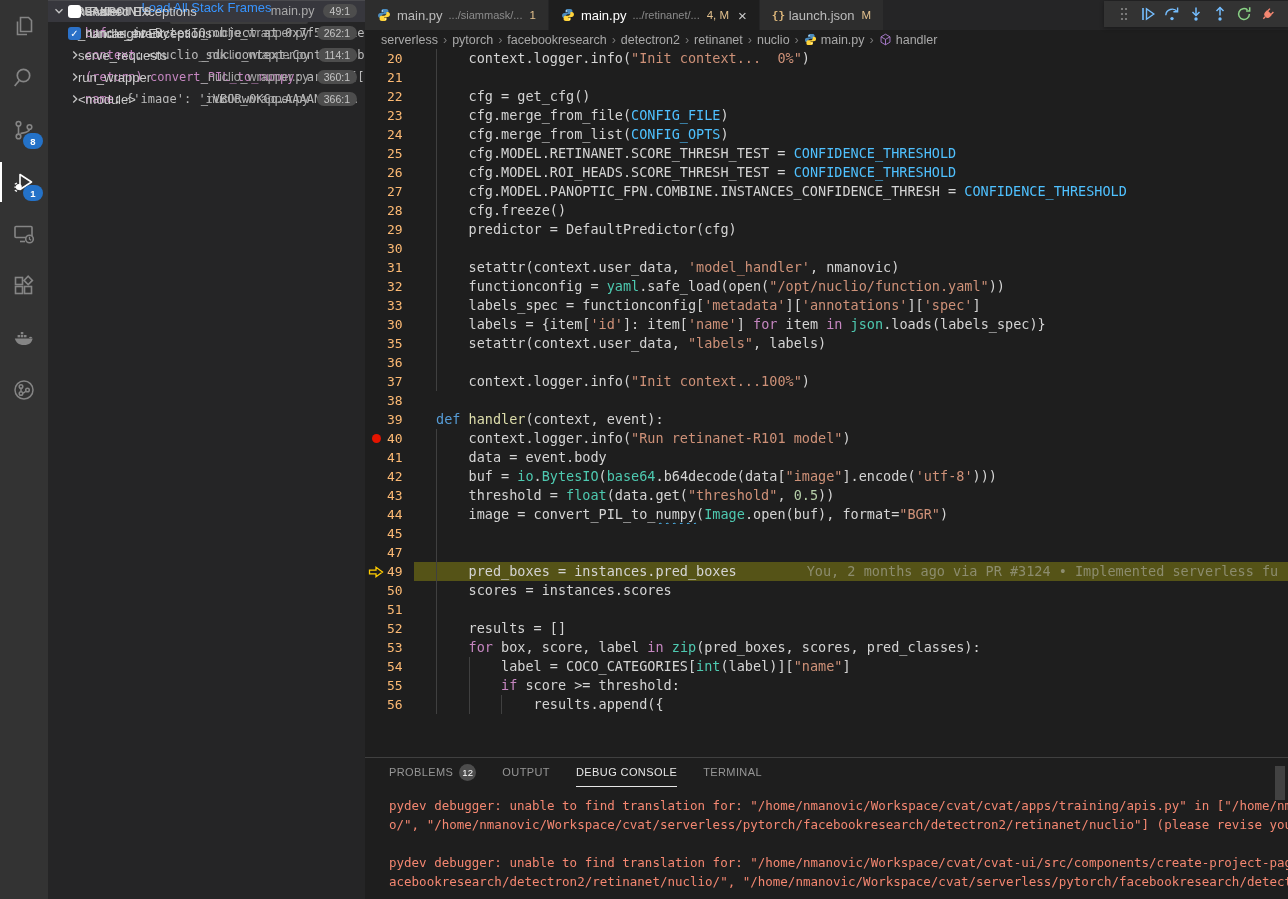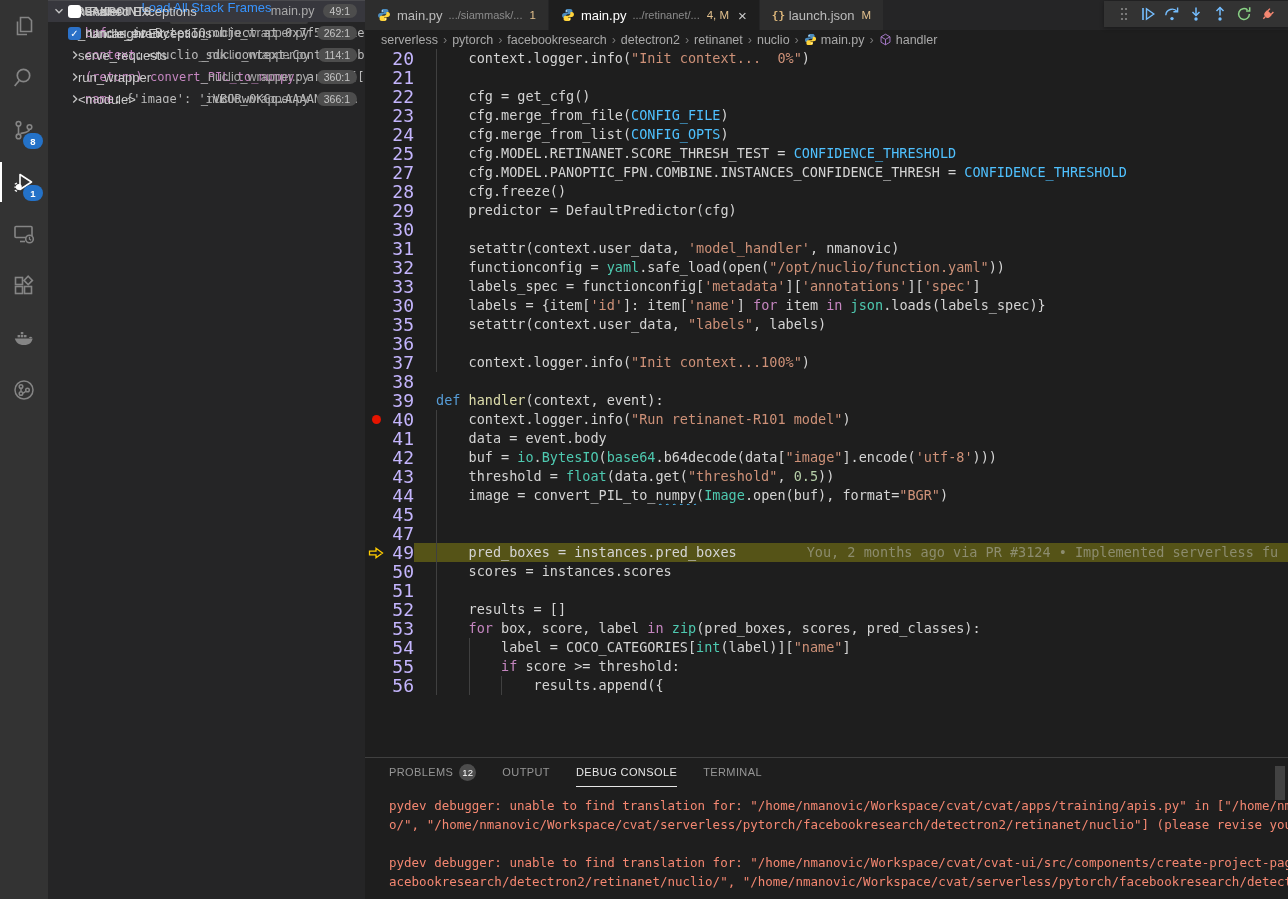--- a/index.html
+++ b/index.html
@@ -86,21 +86,21 @@
   #breadcrumbs{position:absolute;top:30px;left:0;right:0;height:19px;display:flex;align-items:center;padding-left:16px;
     font-size:12.5px;color:#a9a9a9;white-space:nowrap}
   .bc-sep{margin:0 5px;color:#7a7a7a}
   .bc-item{display:flex;align-items:center;cursor:pointer}
   .bc-item .ic{width:13px;height:13px;margin-right:4px}
 
   #code{position:absolute;top:49px;left:0;right:0;bottom:0;overflow:hidden;
     font-family:"DejaVu Sans Mono",monospace;font-size:13.5px;line-height:19px}
   .cl{display:flex;height:19px;white-space:pre}
   .gl{width:22px;flex:none;display:flex;align-items:center;justify-content:center}
-  .ln{width:27px;flex:none;text-align:right;color:#c4b5fd;font-size:18px}
+  .ln{width:27px;flex:none;text-align:left;color:#fdba74;font-size:13px}
   .body{flex:1;position:relative;padding-left:22px;overflow:hidden}
   .cl.cur .body{background:#555317}
   .guide{position:absolute;top:0;bottom:0;width:1px;background:#404040}
   .bp-dot{width:9px;height:9px;border-radius:50%;background:#e51400}
   .cur-arrow{width:16px;height:14px}
   .tk-p{color:#d4d4d4}.tk-s{color:#ce9178}.tk-k{color:#c586c0}.tk-d{color:#569cd6}
   .tk-f{color:#dcdcaa}.tk-c{color:#4ec9b0}.tk-C{color:#4fc1ff}.tk-n{color:#b5cea8}
   .tk-w{color:#d4d4d4;text-decoration:underline wavy #4fc1ff 1px;text-underline-offset:3px}
   .blame{color:#8c8c6e;margin-left:70px}
 
@@ -562,20 +562,25 @@
     <span class="ln">24</span>
     <span class="body"><i class="guide" style="left:calc(22px + 0ch)"></i><span class="tk-p">    cfg.merge_from_list(</span><span class="tk-C">CONFIG_OPTS</span><span class="tk-p">)</span></span>
   </div>
       <div class="cl">
     <span class="gl"></span>
     <span class="ln">25</span>
     <span class="body"><i class="guide" style="left:calc(22px + 0ch)"></i><span class="tk-p">    cfg.MODEL.RETINANET.SCORE_THRESH_TEST = </span><span class="tk-C">CONFIDENCE_THRESHOLD</span></span>
   </div>
       <div class="cl">
     <span class="gl"></span>
+    <span class="ln">26</span>
+    <span class="body"><i class="guide" style="left:calc(22px + 0ch)"></i><span class="tk-p">    cfg.MODEL.ROI_HEADS.SCORE_THRESH_TEST = </span><span class="tk-C">CONFIDENCE_THRESHOLD</span></span>
+  </div>
+      <div class="cl">
+    <span class="gl"></span>
     <span class="ln">27</span>
     <span class="body"><i class="guide" style="left:calc(22px + 0ch)"></i><span class="tk-p">    cfg.MODEL.PANOPTIC_FPN.COMBINE.INSTANCES_CONFIDENCE_THRESH = </span><span class="tk-C">CONFIDENCE_THRESHOLD</span></span>
   </div>
       <div class="cl">
     <span class="gl"></span>
     <span class="ln">28</span>
     <span class="body"><i class="guide" style="left:calc(22px + 0ch)"></i><span class="tk-p">    cfg.freeze()</span></span>
   </div>
       <div class="cl">
     <span class="gl"></span>

